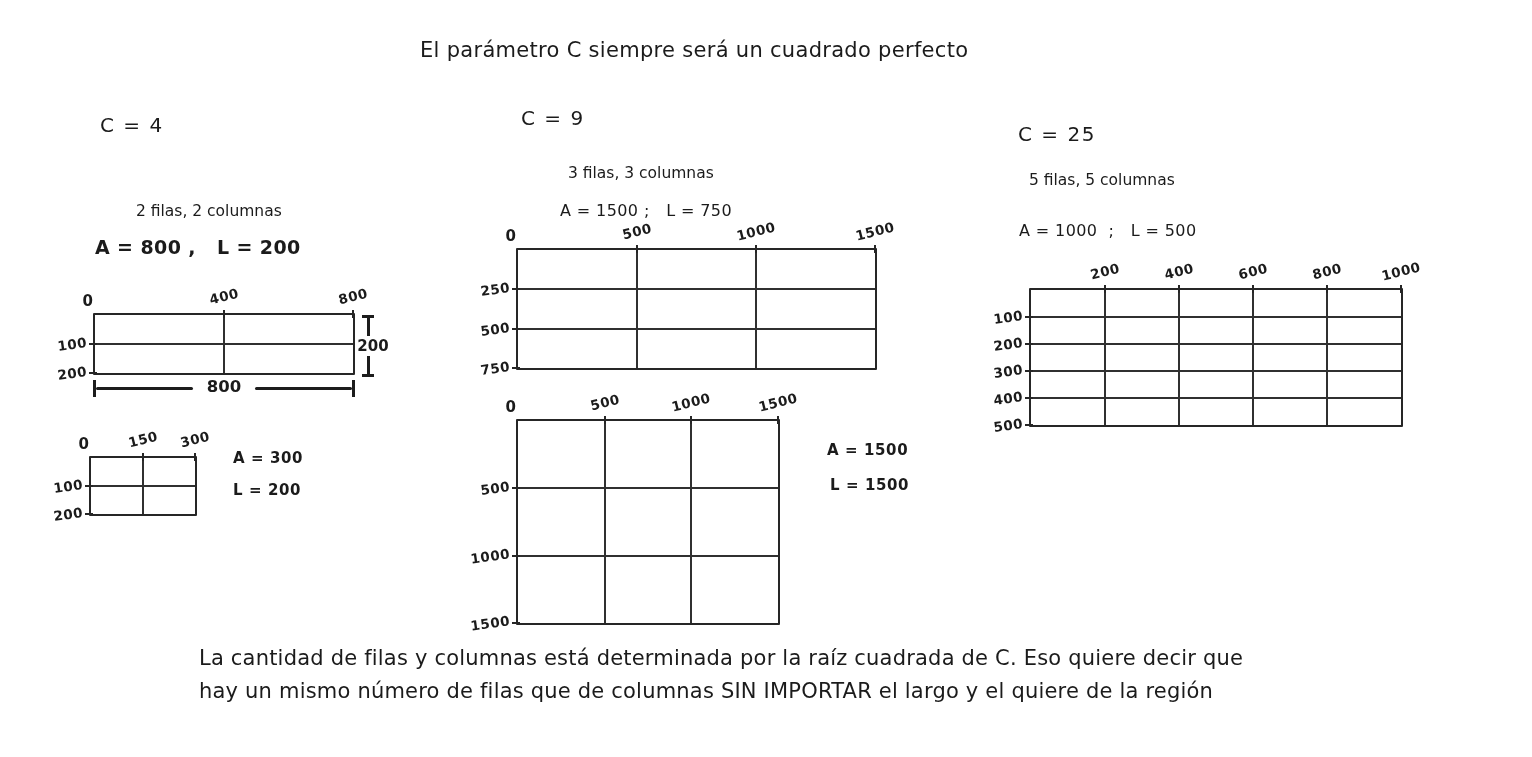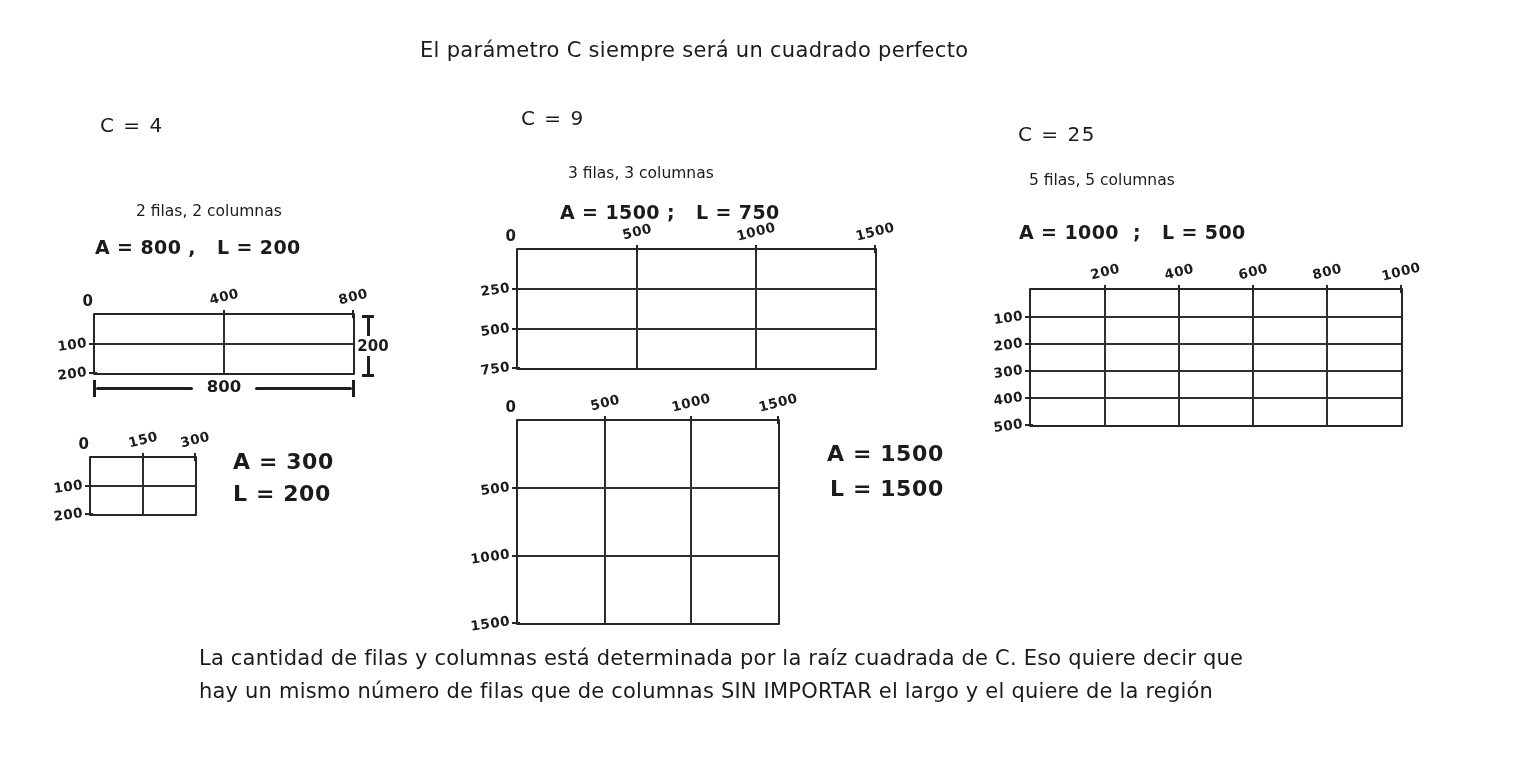--- a/index.html
+++ b/index.html
@@ -9,22 +9,22 @@
     background:#ffffff;
     color:#1b1b1b;
     font-family:"DejaVu Sans", sans-serif;
     overflow:hidden;
   }
   .abs { position:absolute; white-space:pre; }
   .title { font-size:21px; letter-spacing:.3px;text-align:center; }
   .heading { font-size:20px; letter-spacing:1.5px; }
   .subheading { font-size:15.5px; }
   .params { font-size:19px; font-weight:700; letter-spacing:.4px; }
-  .params-sm { font-size:19px; font-weight:700; letter-spacing:.4px; }
-  .side-label { font-size:22px; font-weight:700; letter-spacing:.6px; }
+  .params-sm { font-size:16px; font-weight:400; letter-spacing:.4px; }
+  .side-label { font-size:15px; font-weight:700; letter-spacing:.6px; }
   .footer-line { font-size:21px; letter-spacing:.2px; }
 
   
   .grid { position:absolute; border:2px solid #262626; border-radius:1px; }
   .vline { position:absolute; top:0; bottom:0; width:2px; background:#303030; }
   .hline-in { position:absolute; left:0; right:0; height:2px; background:#303030; }
   .xtick { position:absolute; width:2px; height:8px; top:-5px; background:#262626; }
   .ytick { position:absolute; height:2px; width:8px; left:-6px; background:#262626; }
   .xlabel {
     position:absolute; top:-27px; font-size:13.5px; font-weight:700;

